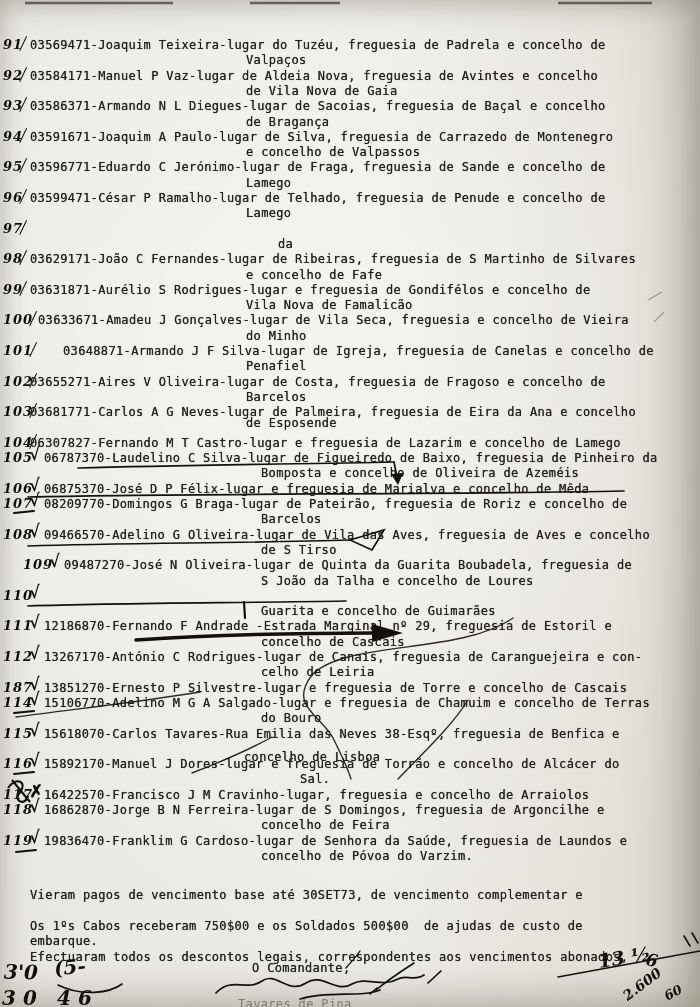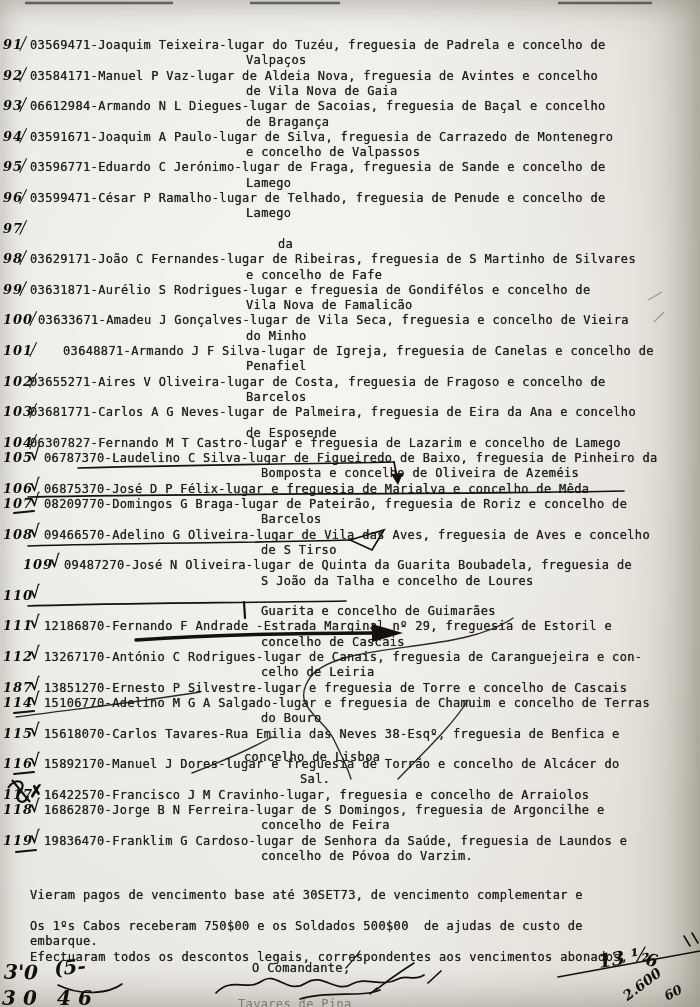--- a/index.html
+++ b/index.html
@@ -51,42 +51,42 @@
       <path d="M648,300 L662,292"></path>
         <path d="M654,322 L664,312"></path>
     </g>
   </svg>
 
   <div id="entries">
       <div class="tl" style="top: 38px;"><span class="mnum slash">91</span><span class="txt" style="left: 30px;">03569471-Joaquim Teixeira-lugar do Tuzéu, freguesia de Padrela e concelho de</span></div>
       <div class="tl" style="top: 53.3px;"><span class="txt" style="left: 246px;">Valpaços</span></div>
       <div class="tl" style="top: 68.6px;"><span class="mnum slash">92</span><span class="txt" style="left: 30px;">03584171-Manuel P Vaz-lugar de Aldeia Nova, freguesia de Avintes e concelho</span></div>
       <div class="tl" style="top: 83.9px;"><span class="txt" style="left: 246px;">de Vila Nova de Gaia</span></div>
-      <div class="tl" style="top: 99.2px;"><span class="mnum slash">93</span><span class="txt" style="left: 30px;">06612984-Armando N L Diegues-lugar de Sacoias, freguesia de Baçal e concelho</span></div>
+      <div class="tl" style="top: 99.2px;"><span class="mnum slash">93</span><span class="txt" style="left: 30px;">03586371-Armando N L Diegues-lugar de Sacoias, freguesia de Baçal e concelho</span></div>
       <div class="tl" style="top: 114.5px;"><span class="txt" style="left: 246px;">de Bragança</span></div>
       <div class="tl" style="top: 129.8px;"><span class="mnum slash">94</span><span class="txt" style="left: 30px;">03591671-Joaquim A Paulo-lugar de Silva, freguesia de Carrazedo de Montenegro</span></div>
       <div class="tl" style="top: 145.1px;"><span class="txt" style="left: 246px;">e concelho de Valpassos</span></div>
       <div class="tl" style="top: 160.4px;"><span class="mnum slash">95</span><span class="txt" style="left: 30px;">03596771-Eduardo C Jerónimo-lugar de Fraga, freguesia de Sande e concelho de</span></div>
       <div class="tl" style="top: 175.7px;"><span class="txt" style="left: 246px;">Lamego</span></div>
       <div class="tl" style="top: 191px; padding-left: 13px;"><span class="mnum slash">96</span><span class="txt" style="left: 30px;">03599471-César P Ramalho-lugar de Telhado, freguesia de Penude e concelho de</span></div>
       <div class="tl" style="top: 206.3px;"><span class="txt" style="left: 246px;">Lamego</span></div>
       <div class="tl" style="top: 221.6px;"><span class="mnum slash">97</span></div>
       <div class="tl" style="top: 236.9px;"><span class="txt" style="left: 278px;">da</span></div>
       <div class="tl" style="top: 252.2px;"><span class="mnum slash">98</span><span class="txt" style="left: 30px;">03629171-João C Fernandes-lugar de Ribeiras, freguesia de S Martinho de Silvares</span></div>
       <div class="tl" style="top: 267.5px;"><span class="txt" style="left: 246px;">e concelho de Fafe</span></div>
       <div class="tl" style="top: 282.8px;"><span class="mnum slash">99</span><span class="txt" style="left: 30px;">03631871-Aurélio S Rodrigues-lugar e freguesia de Gondifélos e concelho de</span></div>
       <div class="tl" style="top: 298.1px;"><span class="txt" style="left: 246px;">Vila Nova de Famalicão</span></div>
       <div class="tl" style="top: 313.4px;"><span class="mnum slash">100</span><span class="txt" style="left: 30px; margin-left: 8px;">03633671-Amadeu J Gonçalves-lugar de Vila Seca, freguesia e concelho de Vieira</span></div>
       <div class="tl" style="top: 328.7px;"><span class="txt" style="left: 246px;">do Minho</span></div>
       <div class="tl" style="top: 344px;"><span class="mnum slash">101</span><span class="txt" style="left: 20px; padding-left: 43px;">03648871-Armando J F Silva-lugar de Igreja, freguesia de Canelas e concelho de</span></div>
       <div class="tl" style="top: 359.3px;"><span class="txt" style="left: 246px;">Penafiel</span></div>
       <div class="tl" style="top: 374.6px;"><span class="mnum slash">102</span><span class="txt" style="left: 30px;">03655271-Aires V Oliveira-lugar de Costa, freguesia de Fragoso e concelho de</span></div>
       <div class="tl" style="top: 389.9px;"><span class="txt" style="left: 246px;">Barcelos</span></div>
       <div class="tl" style="top: 405.2px;"><span class="mnum slash">103</span><span class="txt" style="left: 30px;">03681771-Carlos A G Neves-lugar de Palmeira, freguesia de Eira da Ana e concelho</span></div>
-      <div class="tl" style="top: 426px; text-align: center;"><span class="txt" style="left: 246px;">de Esposende</span></div>
+      <div class="tl" style="top: 416px; text-align: center;"><span class="txt" style="left: 246px;">de Esposende</span></div>
       <div class="tl" style="top: 435.8px;"><span class="mnum slash">104</span><span class="txt" style="left: 30px;">06307827-Fernando M T Castro-lugar e freguesia de Lazarim e concelho de Lamego</span></div>
       <div class="tl" style="top: 451.1px;"><span class="mnum">105</span><span class="chk">√</span><span class="txt" style="left: 44px;">06787370-Laudelino C Silva-lugar de Figueiredo de Baixo, freguesia de Pinheiro da</span></div>
       <div class="tl" style="top: 466.4px;"><span class="txt" style="left: 261px;">Bomposta e concelho de Oliveira de Azeméis</span></div>
       <div class="tl" style="top: 481.7px;"><span class="mnum">106</span><span class="chk">√</span><span class="txt" style="left: 44px;">06875370-José D P Félix-lugar e freguesia de Marialva e concelho de Mêda</span></div>
       <div class="tl" style="top: 497px;"><span class="mnum">107</span><span class="chk">√</span><span class="txt" style="left: 44px;">08209770-Domingos G Braga-lugar de Pateirão, freguesia de Roriz e concelho de</span></div>
       <div class="tl" style="top: 512.3px;"><span class="txt" style="left: 261px;">Barcelos</span></div>
       <div class="tl" style="top: 527.6px;"><span class="mnum">108</span><span class="chk">√</span><span class="txt" style="left: 44px;">09466570-Adelino G Oliveira-lugar de Vila das Aves, freguesia de Aves e concelho</span></div>
       <div class="tl" style="top: 542.9px;"><span class="txt" style="left: 261px;">de S Tirso</span></div>
       <div class="tl" style="top: 558.2px; margin-left: 20px;"><span class="mnum">109</span><span class="chk">√</span><span class="txt" style="left: 44px;">09487270-José N Oliveira-lugar de Quinta da Guarita Boubadela, freguesia de</span></div>
       <div class="tl" style="top: 573.5px;"><span class="txt" style="left: 261px;">S João da Talha e concelho de Loures</span></div>

